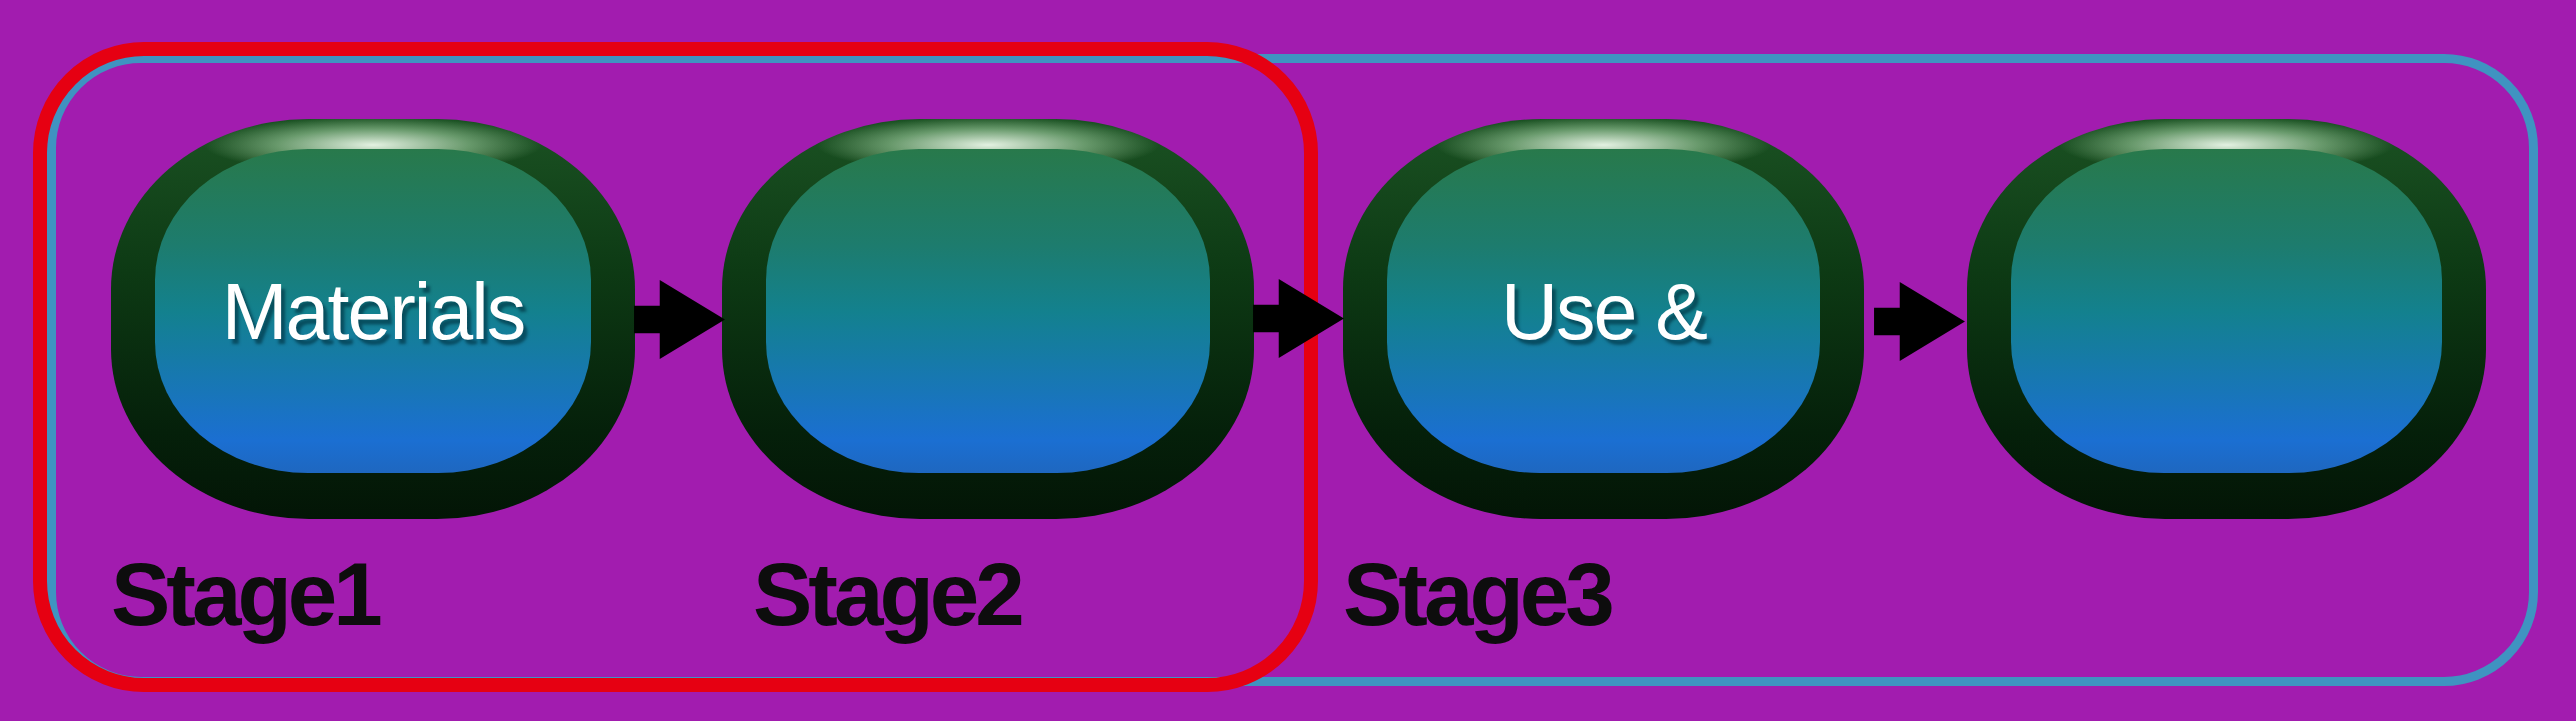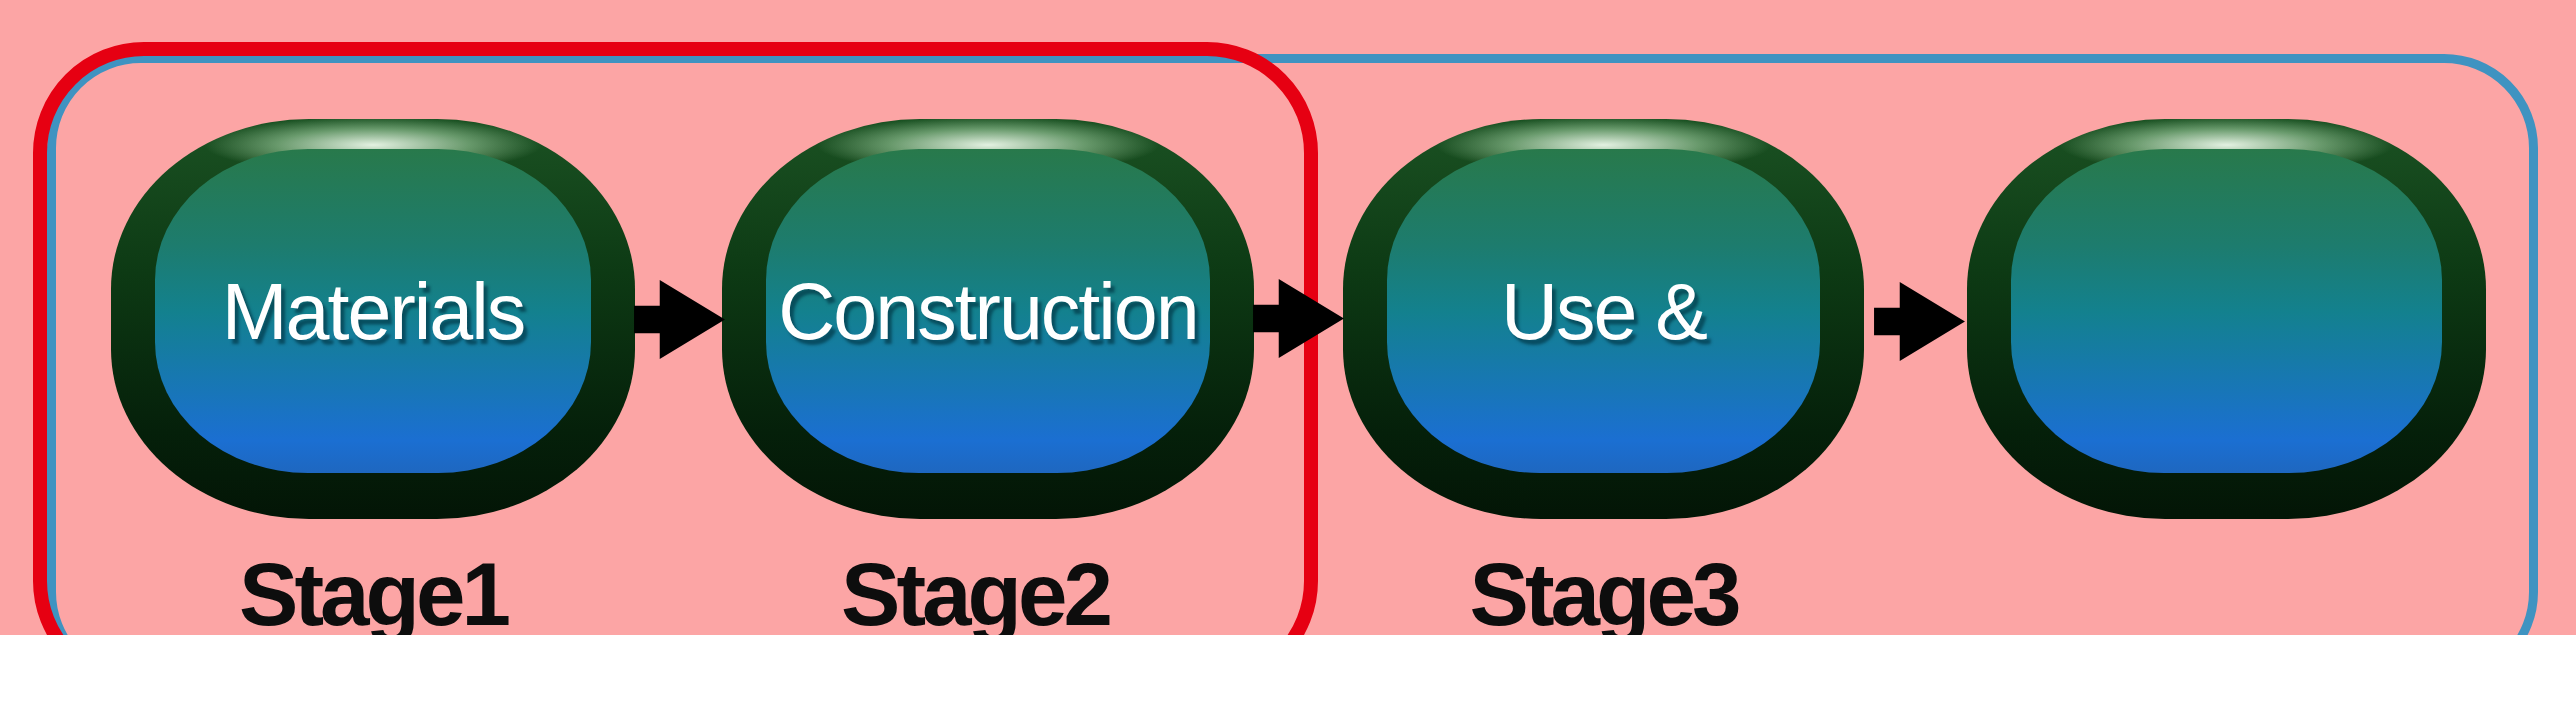--- a/index.html
+++ b/index.html
@@ -1,20 +1,20 @@
 <!DOCTYPE html>
 <html><head>
 <meta charset="utf-8">
 <style>
   html,body{margin:0;padding:0;background:#ffffff;}
   #canvas{
     position:relative;
-    width:2576px;height:635px;
+    width:2576px;height:721px;
     overflow:hidden;
-    background:#fca5a5;
+    background:#a21caf;
     font-family:"Liberation Sans", sans-serif;
   }
   
   .blue-box{
     position:absolute;left:47px;top:54px;width:2491px;height:632px;
     border:9px solid #3f93c1;border-radius:94px;box-sizing:border-box;
     z-index:1;
   }
   .red-box{
     position:absolute;left:33px;top:42px;width:1285px;height:650px;
@@ -45,25 +45,25 @@
     text-shadow:4px 5px 3px rgba(2,50,66,0.65);
     white-space:nowrap;
   }
   .b1{left:111px;width:524px;}
   .b2{left:722px;width:532px;}
   .b3{left:1343px;width:521px;}
   .b4{left:1967px;width:519px;}
   
   .caption{
     position:absolute;top:543px;z-index:3;
-    text-align:center;font-weight:700;font-size:89px;letter-spacing:-4px;
+    font-weight:700;font-size:89px;letter-spacing:-4px;
     color:#0d0d0d;white-space:nowrap;
   }
   .c1{left:111px;width:524px;}
-  .c2{left:709px;width:532px;}
+  .c2{left:753px;width:532px;}
   .c3{left:1343px;width:521px;}
   .c4{left:1967px;width:519px;}
   
   .arrow{position:absolute;width:91px;height:83px;z-index:4;}
   .a1{left:634px;top:278px;}
   .a2{left:1253px;top:277px;}
   .a3{left:1874px;top:280px;}
   .arrow svg{display:block;width:100%;height:100%;}
 </style>
 </head>
@@ -83,24 +83,20 @@
   </div>
 
   <div class="arrow a1">
     <svg viewBox="0 0 92 84" xmlns="http://www.w3.org/2000/svg">
       <polygon points="0,28 26,28 26,2 92,42 26,82 26,56 0,56" fill="#000000"></polygon>
     </svg>
   </div>
 
   <div class="blob b2">
     <div class="inner"></div>
-    <div class="txt">
-      <span>Construction</span>
-      <span></span>
-    </div>
   </div>
 
   <div class="arrow a2">
     <svg viewBox="0 0 92 84" xmlns="http://www.w3.org/2000/svg">
       <polygon points="0,28 26,28 26,2 92,42 26,82 26,56 0,56" fill="#000000"></polygon>
     </svg>
   </div>
 
   <div class="blob b3">
     <div class="inner"></div>

